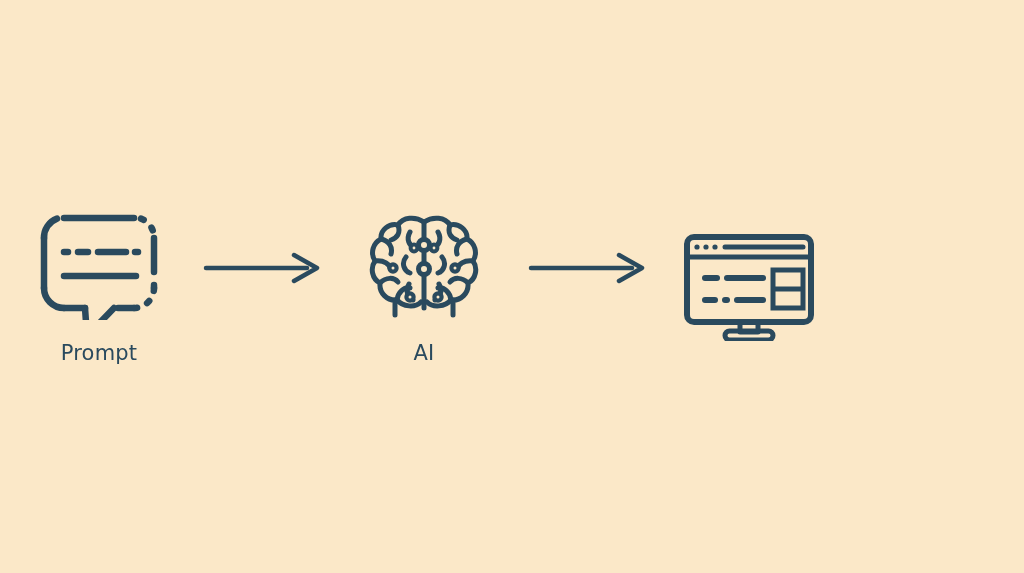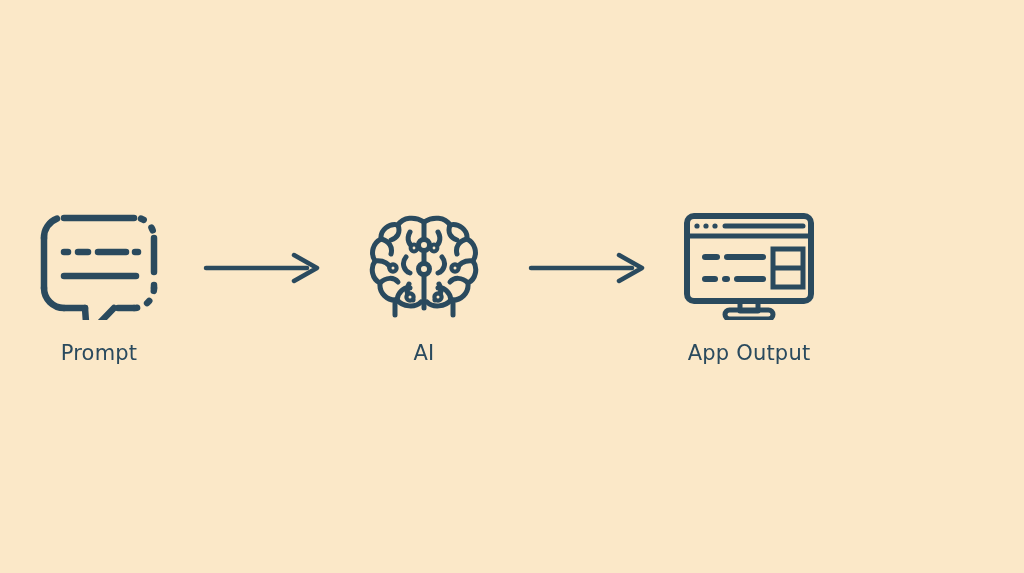--- a/index.html
+++ b/index.html
@@ -197,17 +197,16 @@
           <path d="M54 67 H80" stroke="#2A4A5E" stroke-width="6" stroke-linecap="round"></path>
 
           <rect x="90" y="37" width="30" height="38" stroke="#2A4A5E" stroke-width="5" fill="none"></rect>
           <path d="M90 56 H120" stroke="#2A4A5E" stroke-width="5"></path>
 
           <path d="M57 89 H75 V99 H57 Z" stroke="#2A4A5E" stroke-width="5" stroke-linejoin="round" fill="none"></path>
 
           <rect x="42" y="98" width="48" height="9" rx="4.5" stroke="#2A4A5E" stroke-width="5" fill="none"></rect>
         </svg>
       </div>
-      <div class="stage-label">App Output</div>
     </div>
 
   </div>
 </div>
 
 </body></html>

